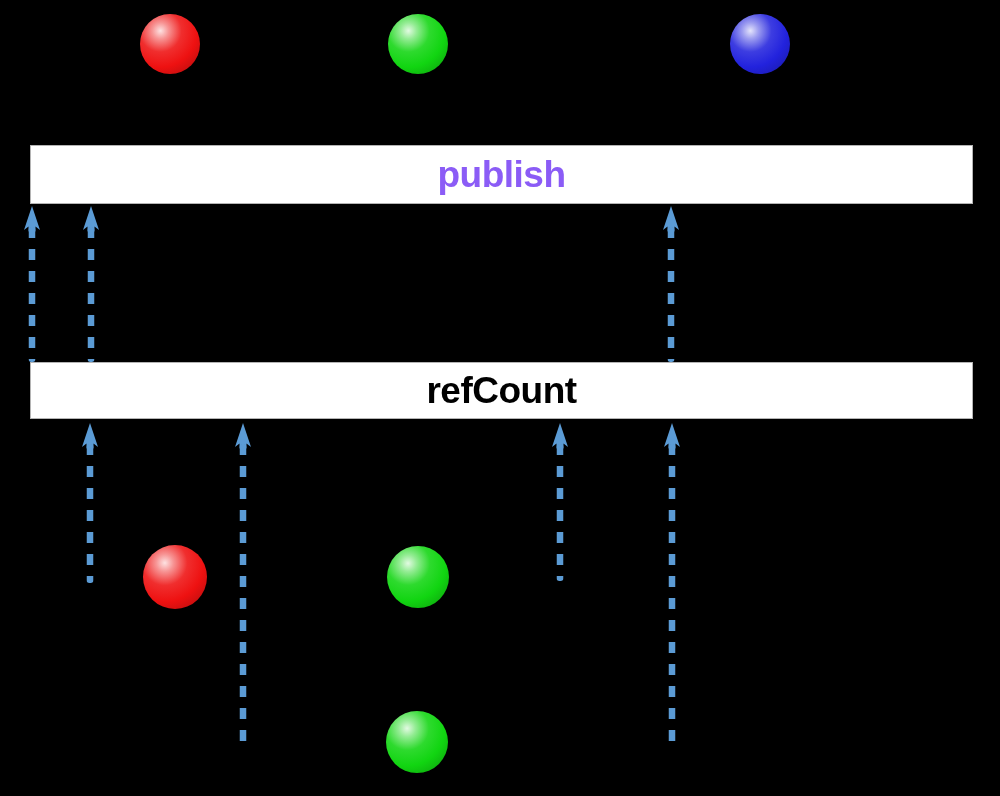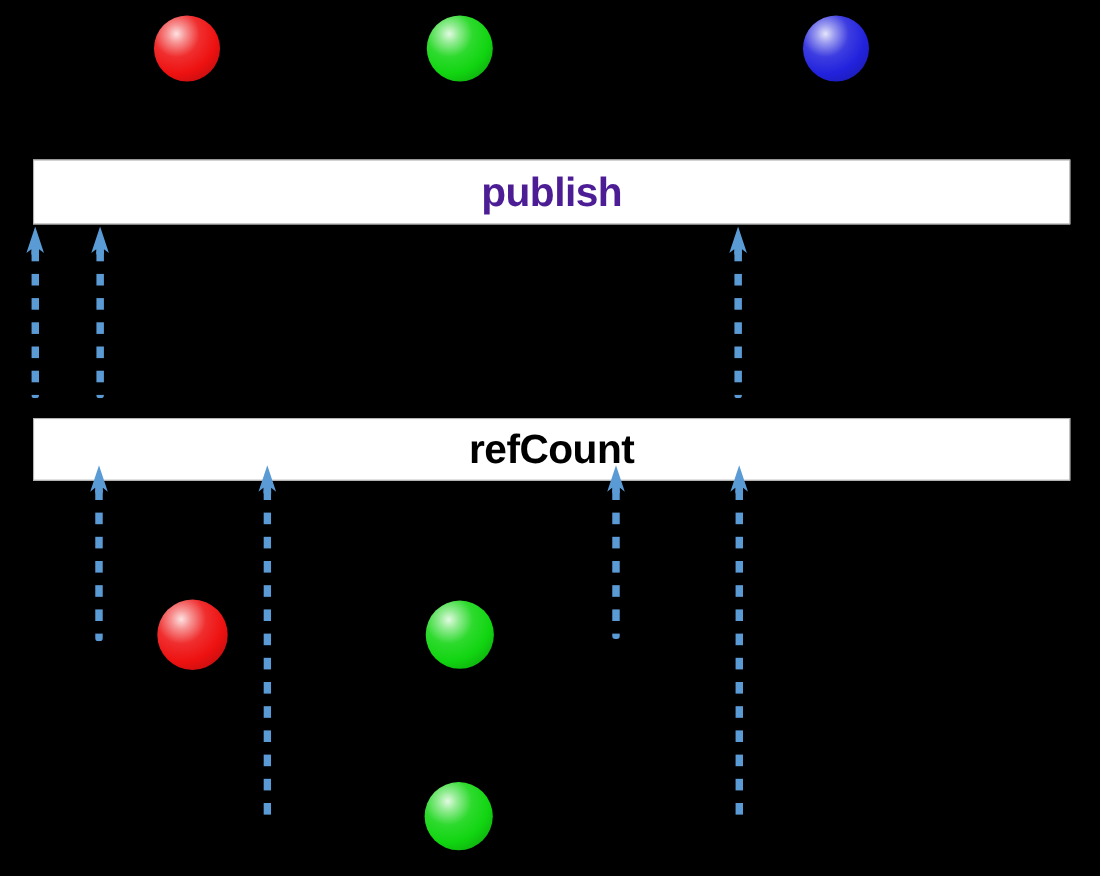--- a/index.html
+++ b/index.html
@@ -72,21 +72,21 @@
 </head>
 <body>
 
 <div id="stage" style="background: rgb(0, 0, 0);">
 
   <div class="marble" id="m-out-red" style="left: 140px; top: 14px; width: 60px; height: 60px; background: radial-gradient(circle at 34% 28%, rgb(253, 226, 226) 0%, rgb(247, 148, 148) 14%, rgb(240, 46, 46) 36%, rgb(238, 17, 17) 62%, rgb(190, 14, 14) 88%, rgb(131, 9, 9) 100%);"></div>
   <div class="marble" id="m-out-green" style="left: 388px; top: 14px; width: 60px; height: 60px; background: radial-gradient(circle at 34% 28%, rgb(226, 250, 226) 0%, rgb(148, 236, 148) 14%, rgb(46, 218, 46) 36%, rgb(17, 213, 17) 62%, rgb(14, 170, 14) 88%, rgb(9, 117, 9) 100%);"></div>
   <div class="marble" id="m-out-blue" style="left: 730px; top: 14px; width: 60px; height: 60px; background: radial-gradient(circle at 34% 28%, rgb(228, 228, 251) 0%, rgb(156, 156, 240) 14%, rgb(61, 61, 225) 36%, rgb(34, 34, 221) 62%, rgb(27, 27, 177) 88%, rgb(19, 19, 122) 100%);"></div>
 
   <div class="op-bar" id="bar-publish" style="left: 30px; top: 145px; width: 943px; height: 59px; background: rgb(255, 255, 255);">
-    <span class="op-label" style="color: #4c1d95;">publish</span>
+    <span class="op-label" style="color: #8b5cf6;">publish</span>
   </div>
 
   <div class="arrow" id="a-p1" style="left: 21px; top: 206px; width: 22px; height: 156px;">
     <div class="shaft" style="top: 21px; height: 135px; background-image: linear-gradient(rgb(91, 155, 213) 0px, rgb(91, 155, 213) 11px, rgba(0, 0, 0, 0) 11px, rgba(0, 0, 0, 0) 22px);"></div>
     <div class="head">
       <svg viewBox="0 0 22 26" width="22" height="26" aria-hidden="true">
         <path d="M11 0 L19 24 L14.5 20.5 L14.5 26 L12.6 21.5 L11 25.5 L9.4 21.5 L7.5 26 L7.5 20.5 L3 24 Z" fill="#5b9bd5"></path>
       </svg>
     </div>
   </div>
@@ -100,21 +100,21 @@
   </div>
   <div class="arrow" id="a-p3" style="left: 660px; top: 206px; width: 22px; height: 156px;">
     <div class="shaft" style="top: 21px; height: 135px; background-image: linear-gradient(rgb(91, 155, 213) 0px, rgb(91, 155, 213) 11px, rgba(0, 0, 0, 0) 11px, rgba(0, 0, 0, 0) 22px);"></div>
     <div class="head">
       <svg viewBox="0 0 22 26" width="22" height="26" aria-hidden="true">
         <path d="M11 0 L19 24 L14.5 20.5 L14.5 26 L12.6 21.5 L11 25.5 L9.4 21.5 L7.5 26 L7.5 20.5 L3 24 Z" fill="#5b9bd5"></path>
       </svg>
     </div>
   </div>
 
-  <div class="op-bar" id="bar-refcount" style="left: 30px; top: 380px; width: 943px; height: 57px; background: rgb(255, 255, 255);">
+  <div class="op-bar" id="bar-refcount" style="left: 30px; top: 362px; width: 943px; height: 57px; background: rgb(255, 255, 255);">
     <span class="op-label" style="color: rgb(0, 0, 0);">refCount</span>
   </div>
 
   <div class="arrow" id="a-r1" style="left: 79px; top: 423px; width: 22px; height: 160px;">
     <div class="shaft" style="top: 21px; height: 139px; background-image: linear-gradient(rgb(91, 155, 213) 0px, rgb(91, 155, 213) 11px, rgba(0, 0, 0, 0) 11px, rgba(0, 0, 0, 0) 22px);"></div>
     <div class="head">
       <svg viewBox="0 0 22 26" width="22" height="26" aria-hidden="true">
         <path d="M11 0 L19 24 L14.5 20.5 L14.5 26 L12.6 21.5 L11 25.5 L9.4 21.5 L7.5 26 L7.5 20.5 L3 24 Z" fill="#5b9bd5"></path>
       </svg>
     </div>

